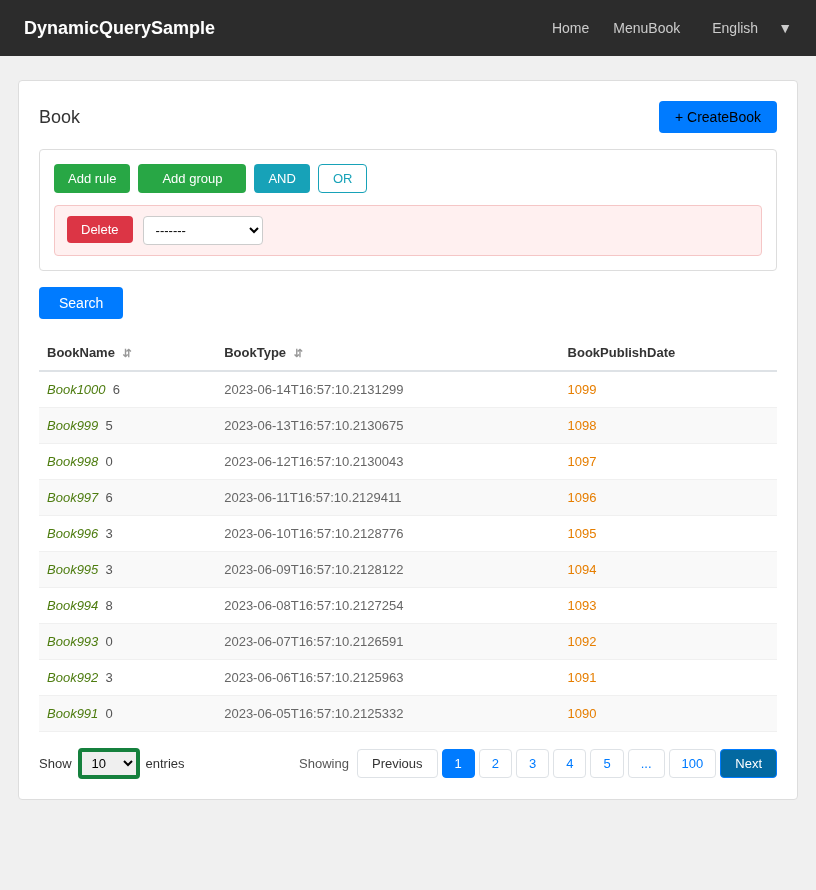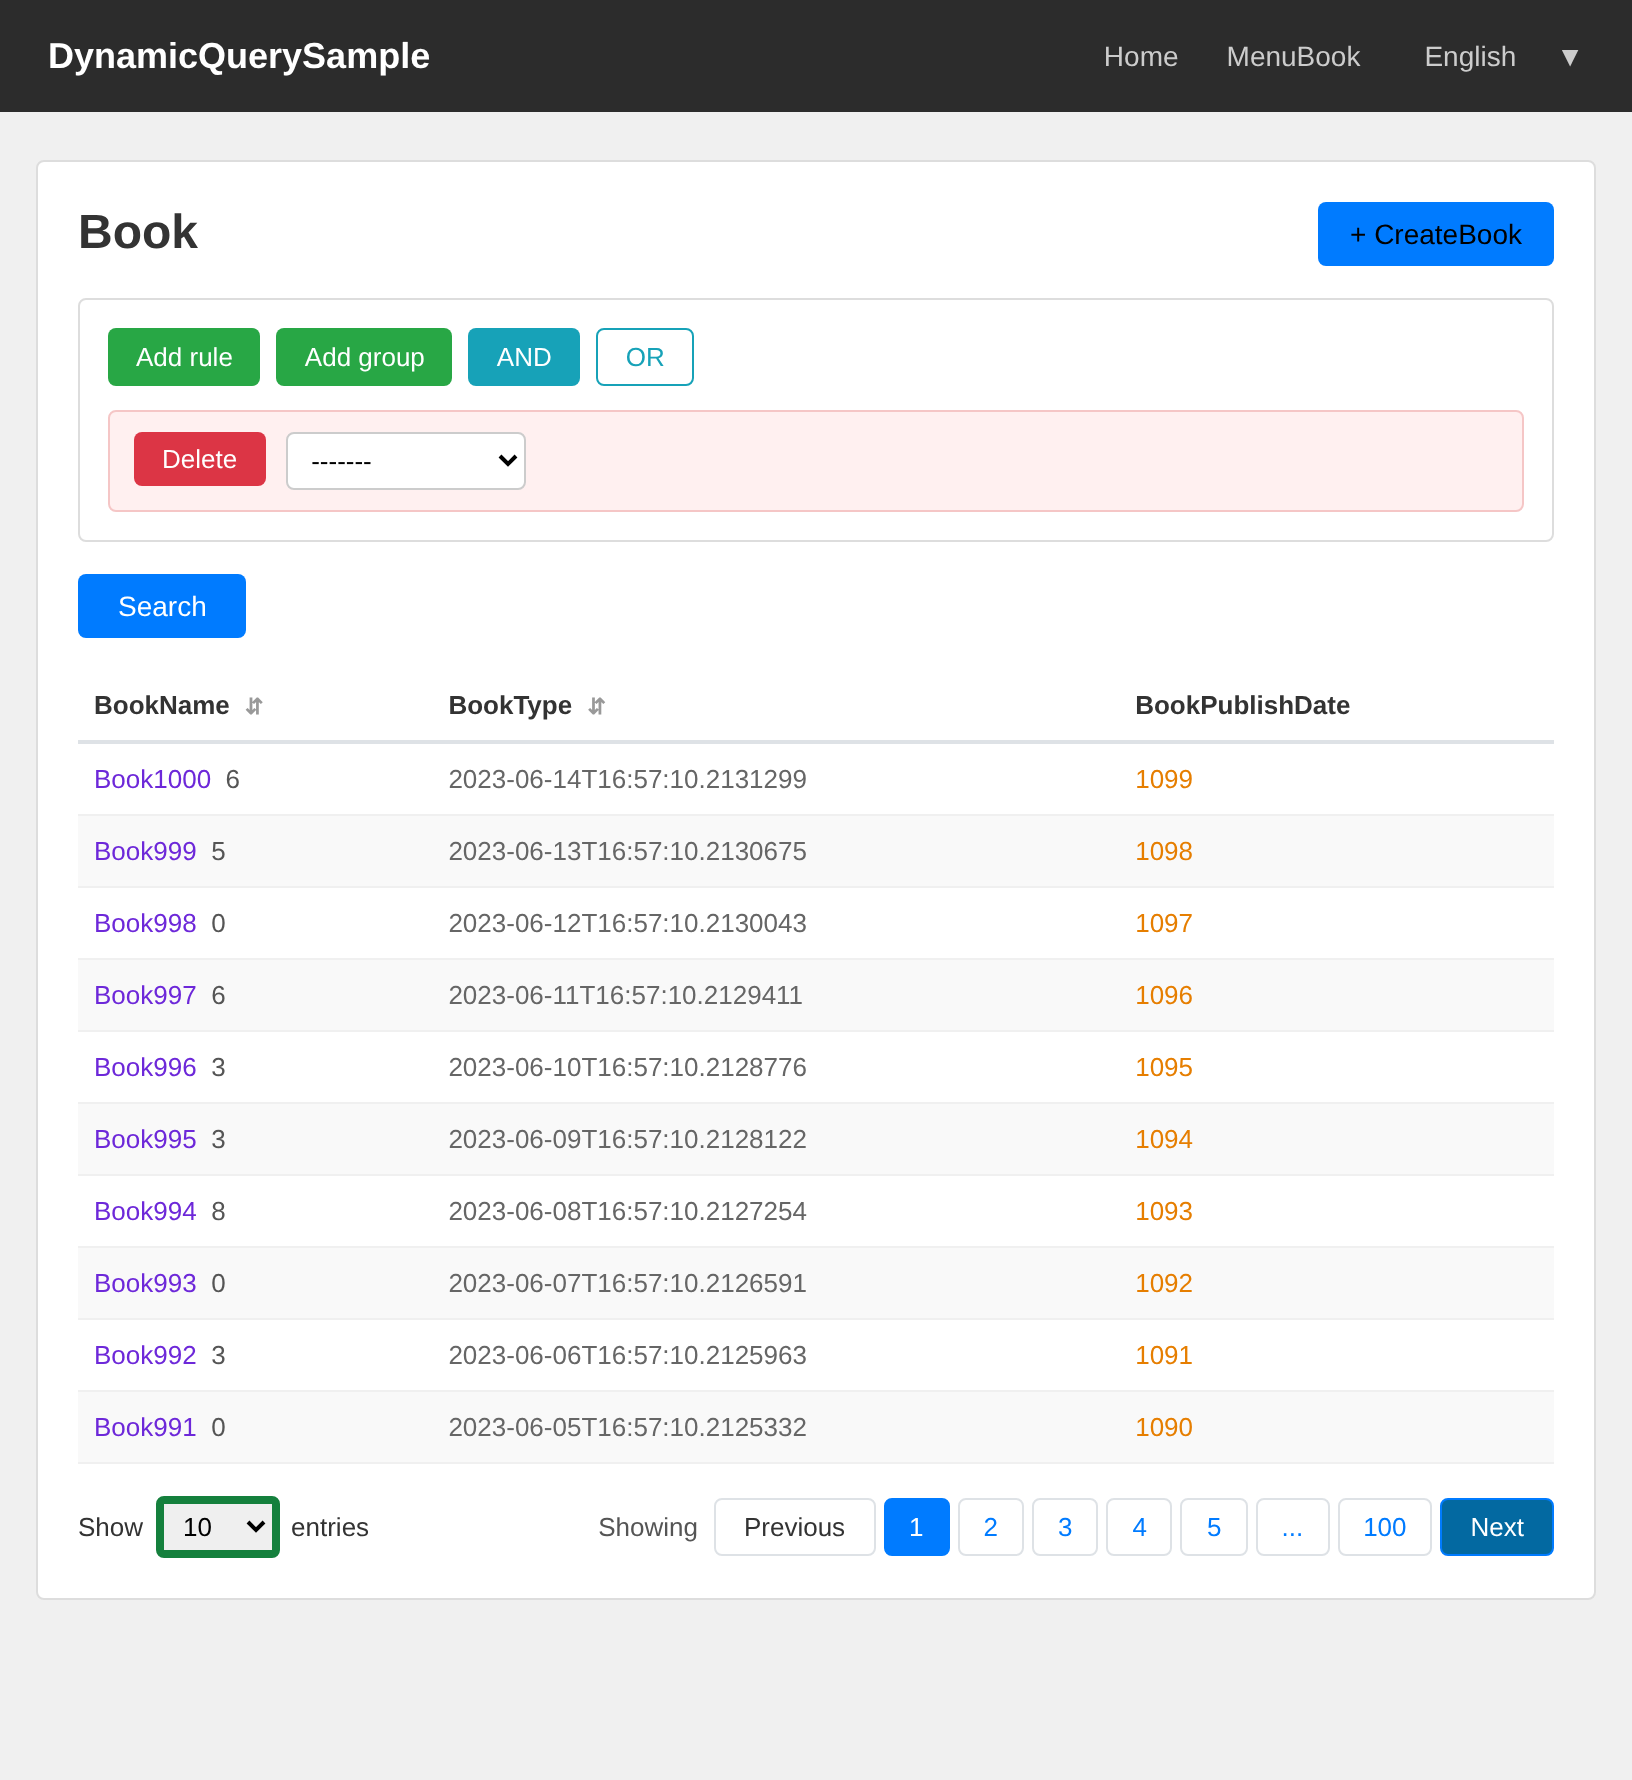--- a/index.html
+++ b/index.html
@@ -50,22 +50,22 @@
     }
 
     
     .page-header {
       display: flex;
       align-items: center;
       justify-content: space-between;
       margin-bottom: 16px;
     }
     .page-title {
-      font-size: 24px;
-      font-weight: 700;
+      font-size: 18px;
+      font-weight: 400;
     }
     .btn-create {
       background: #007bff;
       color: #000000;
       border: none;
       border-radius: 4px;
       padding: 8px 16px;
       font-size: 14px;
       cursor: pointer;
     }
@@ -90,21 +90,21 @@
       border-radius: 4px;
       padding: 6px 14px;
       font-size: 13px;
       cursor: pointer;
     }
     .btn-add-group {
       background: #28a745;
       color: #fff;
       border: none;
       border-radius: 4px;
-      padding: 6px 14px;
+      padding: 6px 24px;
       font-size: 13px;
       cursor: pointer;
     }
     .btn-and {
       background: #17a2b8;
       color: #fff;
       border: none;
       border-radius: 4px;
       padding: 6px 14px;
       font-size: 13px;
@@ -185,22 +185,23 @@
       border-bottom: 1px solid #f0f0f0;
     }
     tbody tr:nth-child(even) {
       background: #f9f9f9;
     }
     td {
       padding: 10px 8px;
       color: #555;
     }
     td a {
-      color: #6d28d9;
+      color: #4d7c0f;
       text-decoration: none;
+      font-style: italic;
     }
     td.date-col {
       color: #666;
     }
     td.id-col {
       color: #e67e00;
       font-weight: 500;
     }
 
     

